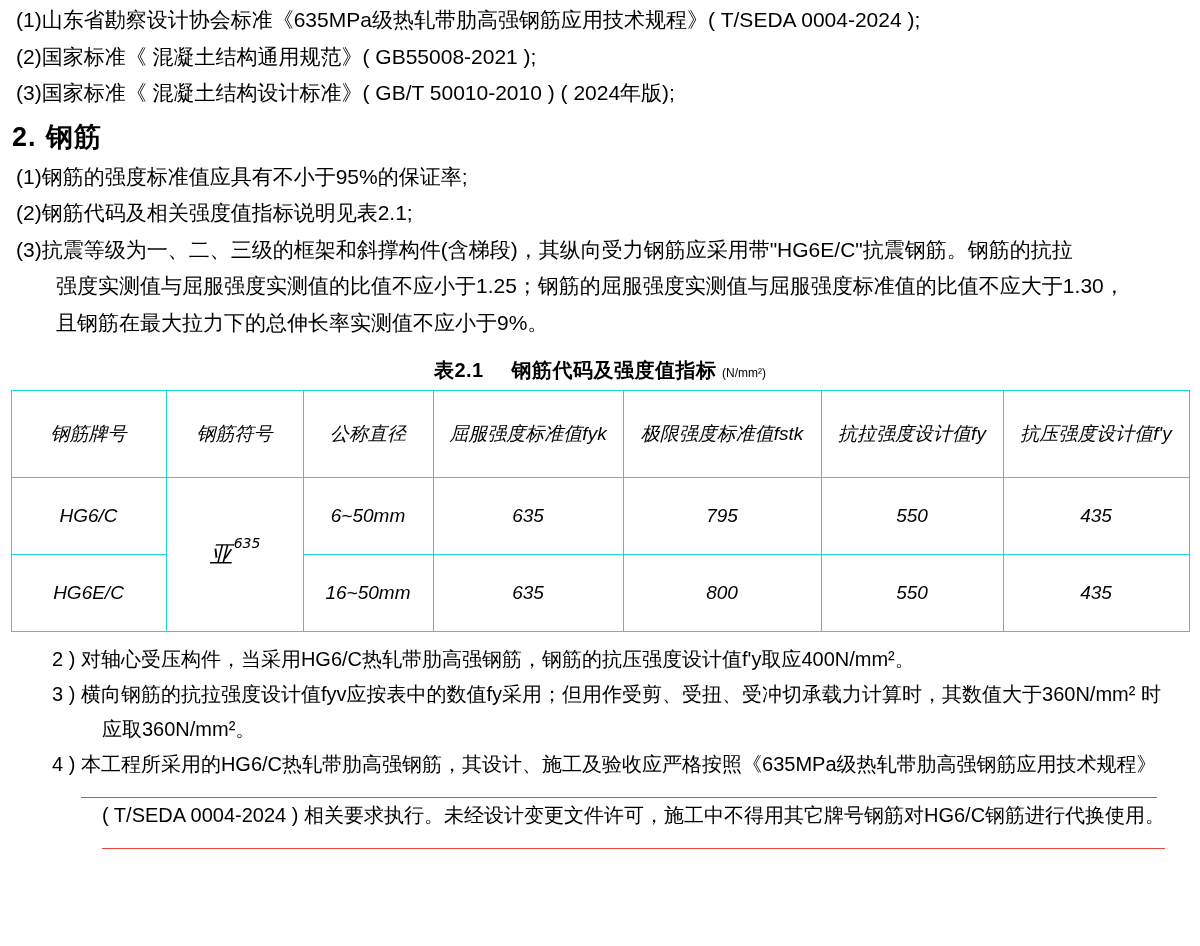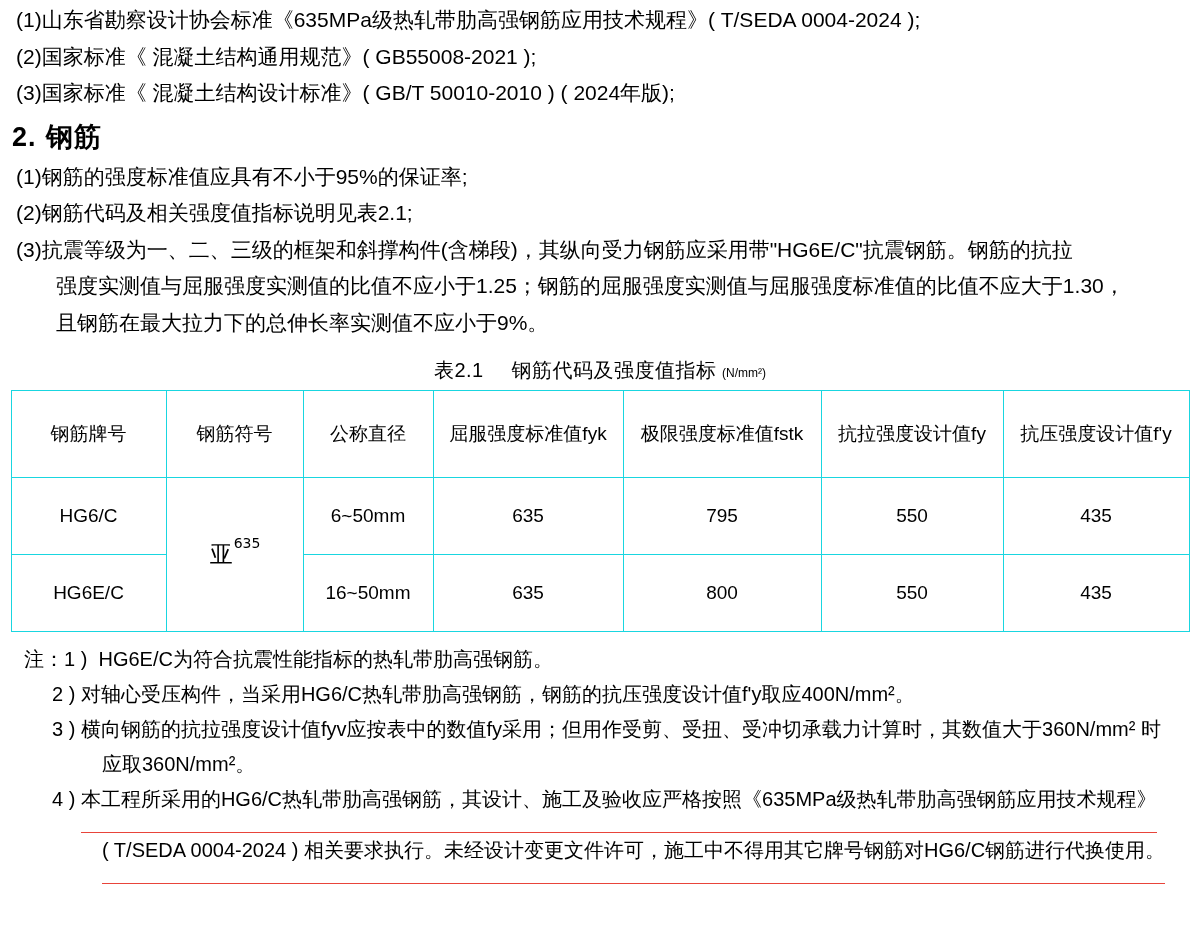--- a/index.html
+++ b/index.html
@@ -43,41 +43,42 @@
   }
   .para-indent {
     padding-left: 52px;
   }
   .table-caption {
     text-align: center;
     font-size: 20px;
     margin: 10px 0 6px 0;
   }
   .table-caption .cap-title {
-    font-weight: normal;
+    font-weight: bold;
     letter-spacing: 0.5px;
     text-align: center;
   }
   .table-caption .cap-unit {
     font-size: 12px;
   }
   table.rebar {
     border-collapse: collapse;
     width: 1158px;
     margin: 0 auto;
     table-layout: fixed;
   }
   table.rebar th, table.rebar td {
     border: 1.5px solid #19d6e0;
     text-align: center;
     font-size: 19px;
     font-weight: normal;
     padding: 12px;
     height: 52px;
     vertical-align: middle;
+    font-style: italic;
   }
   table.rebar th {
     height: 62px;
   }
   table.rebar td.sym {
     font-size: 20px;
   }
   .sym-glyph {
     font-family: "DejaVu Sans", sans-serif;
     font-size: 23px;
@@ -183,23 +184,20 @@
         <td>16~50mm</td>
         <td>635</td>
         <td>800</td>
         <td>550</td>
         <td>435</td>
       </tr>
     </tbody>
   </table>
 
   <div class="notes">
-    <span class="note-row ind1">
-      <span class="note-label">注：1 )</span>&nbsp;&nbsp;<span>HG6E/C为符合抗震性能指标的热轧带肋高强钢筋。</span>
-    </span>
     <span class="note-row ind2">
       <span class="note-label">2 )</span>&nbsp;<span>对轴心受压构件，当采用HG6/C热轧带肋高强钢筋，钢筋的抗压强度设计值f'y取应400N/mm²。</span>
     </span>
     <span class="note-row ind2">
       <span class="note-label">3 )</span>&nbsp;<span>横向钢筋的抗拉强度设计值fyv应按表中的数值fy采用；但用作受剪、受扭、受冲切承载力计算时，其数值大于360N/mm² 时</span>
     </span>
     <span class="note-row ind3">应取360N/mm²。</span>
     <span class="note-row ind2">
       <span class="note-label">4 )</span>&nbsp;<span class="uline">本工程所采用的HG6/C热轧带肋高强钢筋，其设计、施工及验收应严格按照《635MPa级热轧带肋高强钢筋应用技术规程》</span>
     </span>

